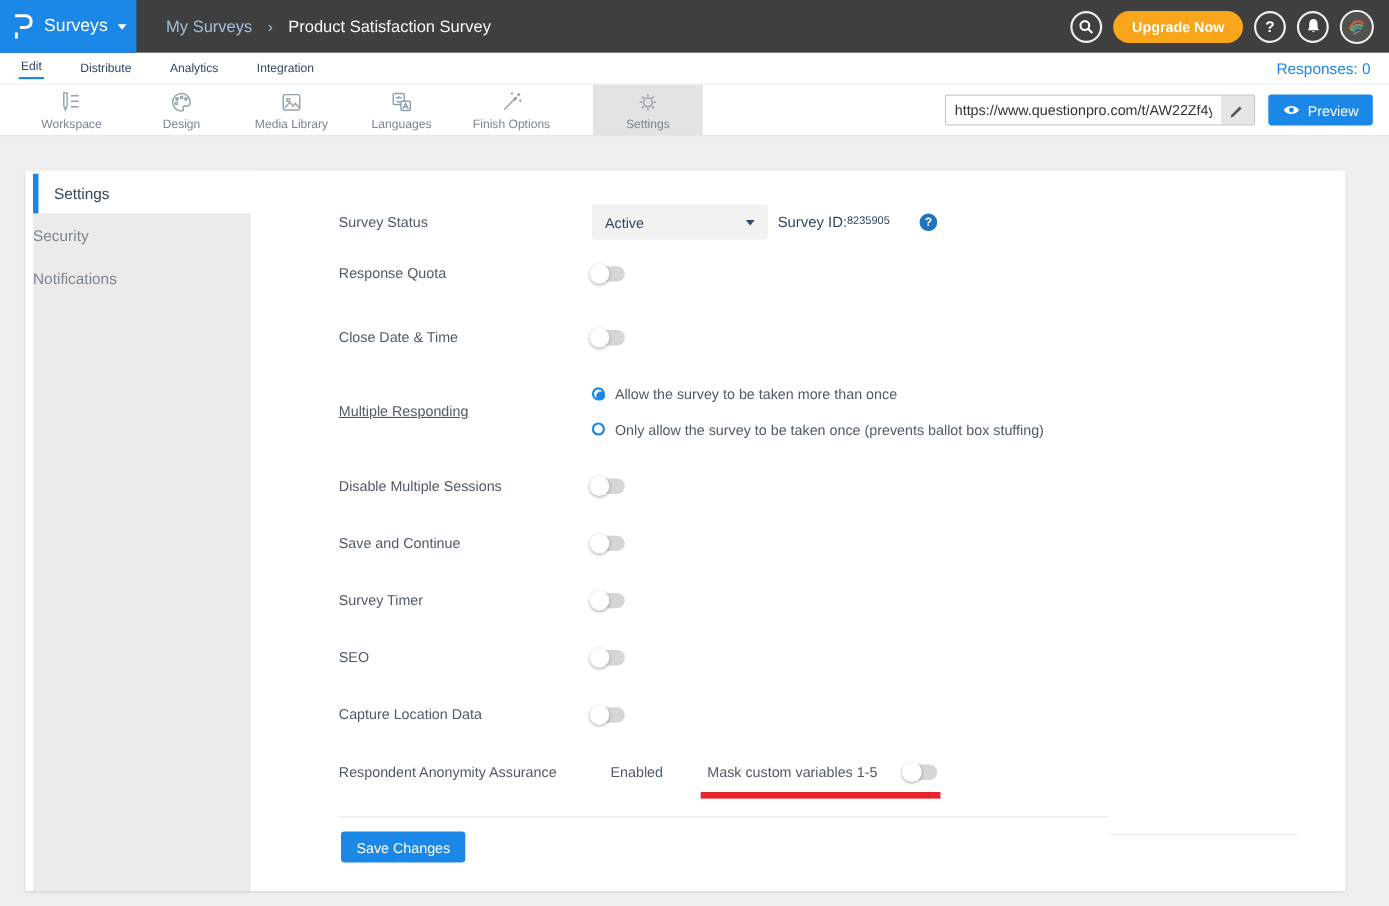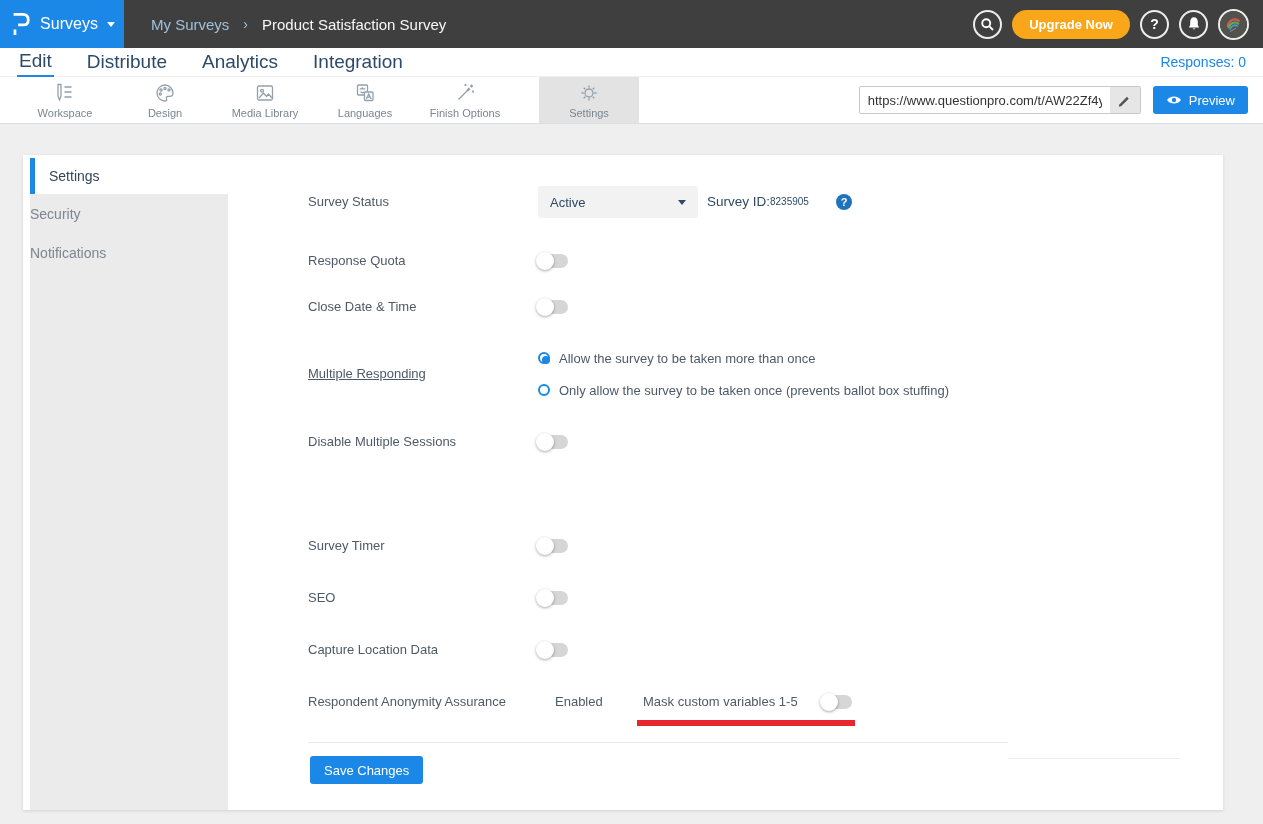--- a/index.html
+++ b/index.html
@@ -15,21 +15,21 @@
   .breadcrumb .parent { color:#9fc0dc; cursor:pointer; }
   .breadcrumb .sep { color:#9fc0dc; font-size:14px; }
   .breadcrumb .current { color:#f7f7f7; }
   .topbar-right { margin-left:auto; display:flex; align-items:center; gap:10px; padding-right:14px; }
   .circle-btn { width:29px; height:29px; border:2px solid #ededed; border-radius:50%; display:flex; align-items:center; justify-content:center; color:#fff; font-weight:bold; font-size:14px; cursor:pointer; background:transparent; }
   .upgrade-btn { height:29px; background:#f9a61b; color:#fff; font-weight:bold; font-size:13px; border:none; border-radius:15px; padding:0 17px; cursor:pointer; }
   .avatar { width:31px; height:31px; border:2px solid #ededed; border-radius:50%; overflow:hidden; cursor:pointer; }
 
   
   .tabrow { height:28px; background:#fff; display:flex; align-items:center; padding-left:17px; }
-  .tab { font-size:19px; color:#2d4a68; margin-right:31px; cursor:pointer; padding:3px 2px; }
+  .tab { font-size:11px; color:#2d4a68; margin-right:31px; cursor:pointer; padding:3px 2px; }
   .tab.active { border-bottom:2px solid #1b87e6; }
   .responses { margin-left:auto; padding-right:17px; font-size:14px; color:#1b87e6; }
 
   
   .toolbar { height:48px; background:#fff; border-top:1px solid #eef1f3; border-bottom:1px solid #d7e0e8; display:flex; align-items:stretch; padding-left:15px; }
   .tool-item { width:100px; display:flex; flex-direction:column; align-items:center; justify-content:center; gap:2px; cursor:pointer; }
   .tool-item svg { display:block; }
   .tool-item .tlabel { font-size:11px; color:#7a8692; }
   .tool-item.active { background:#e3e3e3; margin-left:24px; }
   .lineicon { stroke:#93a0ac; fill:none; stroke-width:1.3; }
@@ -215,21 +215,21 @@
     <span class="flabel">Survey Status</span>
     <div class="select">
       <span>Active</span>
       <span class="caret"></span>
     </div>
     <span class="sid-label">Survey ID:</span>
     <span class="sid-value">8235905</span>
     <span class="help-dot">?</span>
   </div>
 
-  <div class="frow" style="top:96px">
+  <div class="frow" style="top:84px">
     <span class="flabel">Response Quota</span>
     <span class="toggle">
         <span class="knob"></span>
       </span>
   </div>
   <div class="frow" style="top:142px">
     <span class="flabel">Close Date &amp; Time</span>
     <span class="toggle">
         <span class="knob"></span>
       </span>
@@ -246,20 +246,26 @@
       <span class="otext">Only allow the survey to be taken once (prevents ballot box stuffing)</span>
     </div>
   </div>
 
   <div class="frow" style="top:277px">
     <span class="flabel">Disable Multiple Sessions</span>
     <span class="toggle">
         <span class="knob"></span>
       </span>
   </div>
+  <div class="frow" style="top:329px">
+    <span class="flabel">Save and Continue</span>
+    <span class="toggle">
+        <span class="knob"></span>
+      </span>
+  </div>
   <div class="frow" style="top:381px">
     <span class="flabel">Survey Timer</span>
     <span class="toggle">
         <span class="knob"></span>
       </span>
   </div>
   <div class="frow" style="top:433px">
     <span class="flabel">SEO</span>
     <span class="toggle">
         <span class="knob"></span>

